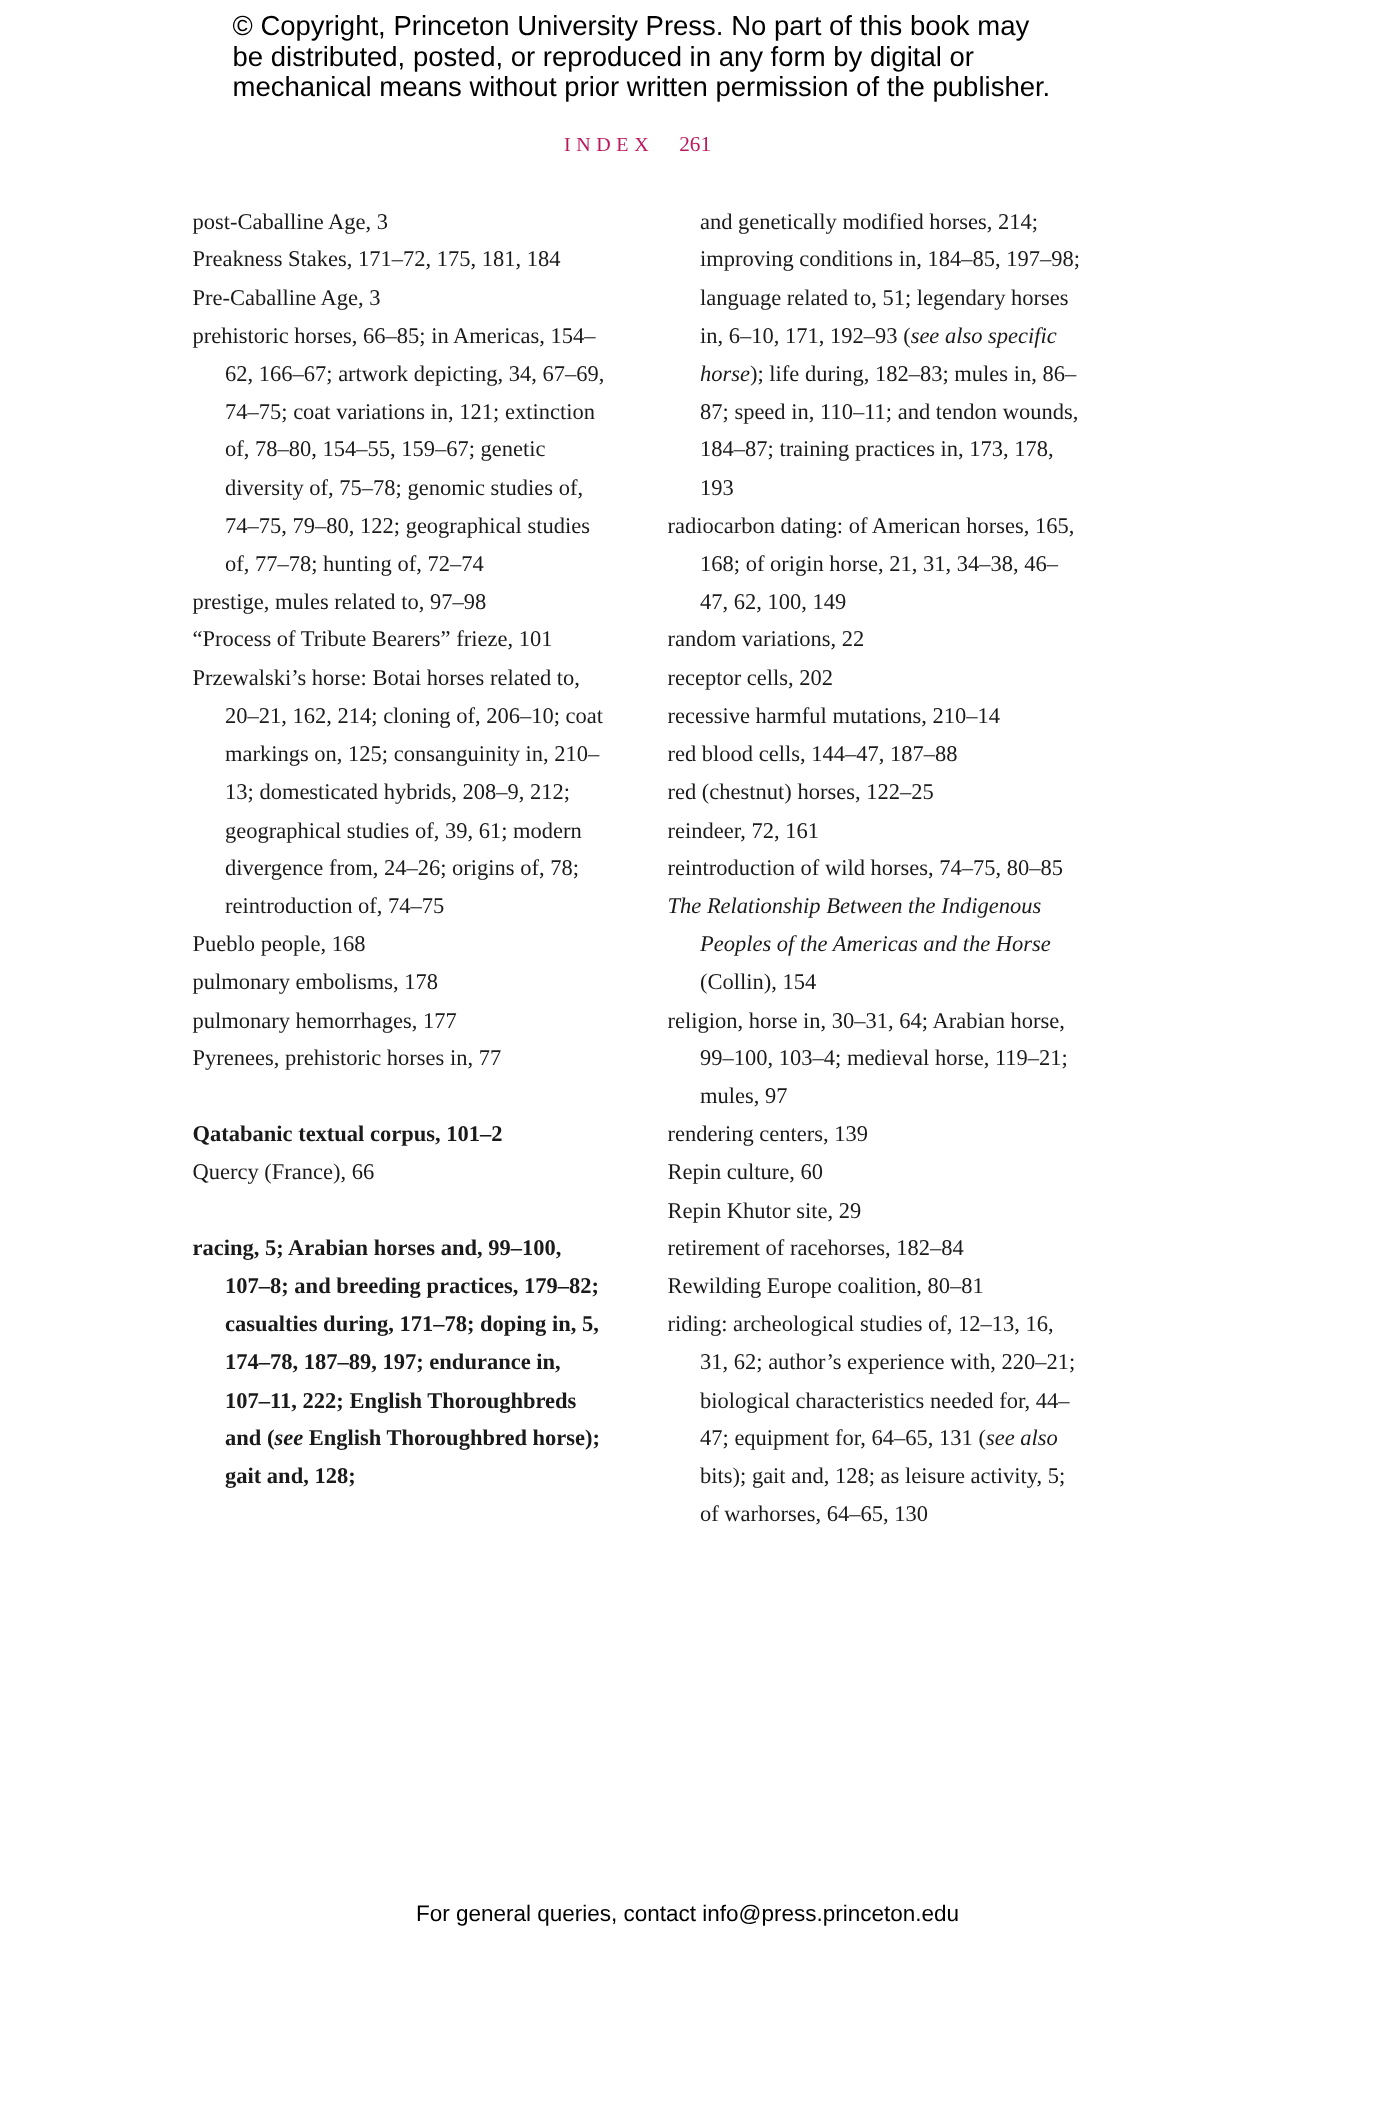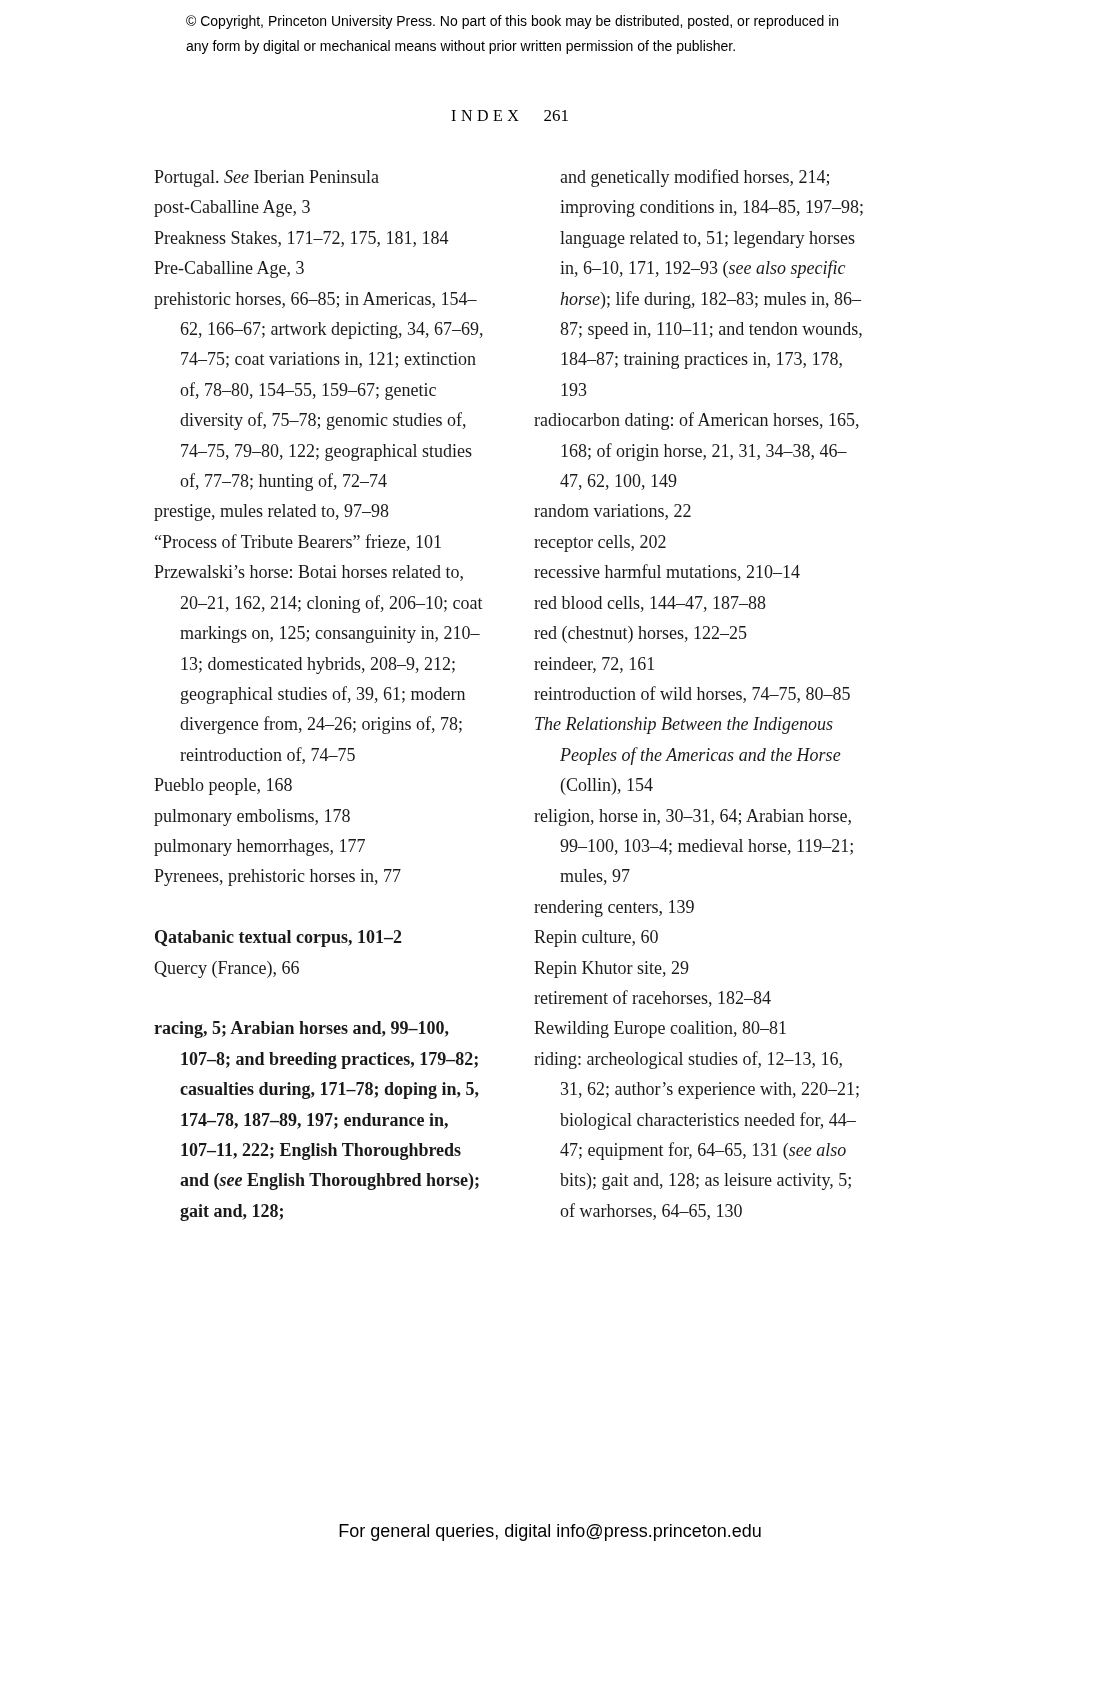--- a/index.html
+++ b/index.html
@@ -11,31 +11,31 @@
     font-family: "Liberation Serif", serif;
     color: #111111;
     overflow: hidden;
   }
   .copyright {
     position: absolute;
     top: 9px;
     left: 186px;
     width: 662px;
     font-family: "Liberation Sans", sans-serif;
-    font-size: 14px;
+    font-size: 22px;
     line-height: 24.5px;
     color: #000000;
   }
   .running-head {
     position: absolute;
     top: 106px;
     left: 154px;
     width: 712px;
     text-align: center;
-    color: #000000;
+    color: #be185d;
   }
   .index-label {
     font-size: 16px;
     letter-spacing: 4.5px;
     font-variant: small-caps;
   }
   .page-number {
     font-size: 17px;
     margin-left: 16px;
   }
@@ -83,21 +83,20 @@
 
   <div class="copyright">© Copyright, Princeton University Press. No part of this book may be distributed, posted, or reproduced in any form by digital or mechanical means without prior written permission of the publisher.</div>
 
   <div class="running-head">
     <span class="index-label">INDEX</span>
     <span class="page-number">261</span>
   </div>
 
   <div class="columns">
     <div class="col">
-        <div class="entry">Portugal. <i>See</i> Iberian Peninsula</div>
         <div class="entry">post-Caballine Age, 3</div>
         <div class="entry">Preakness Stakes, 171–72, 175, 181, 184</div>
         <div class="entry">Pre-Caballine Age, 3</div>
         <div class="entry">prehistoric horses, 66–85; in Americas, 154–62, 166–67; artwork depicting, 34, 67–69, 74–75; coat variations in, 121; extinction of, 78–80, 154–55, 159–67; genetic diversity of, 75–78; genomic studies of, 74–75, 79–80, 122; geographical studies of, 77–78; hunting of, 72–74</div>
         <div class="entry">prestige, mules related to, 97–98</div>
         <div class="entry">“Process of Tribute Bearers” frieze, 101</div>
         <div class="entry">Przewalski’s horse: Botai horses related to, 20–21, 162, 214; cloning of, 206–10; coat markings on, 125; consanguinity in, 210–13; domesticated hybrids, 208–9, 212; geographical studies of, 39, 61; modern divergence from, 24–26; origins of, 78; reintroduction of, 74–75</div>
         <div class="entry">Pueblo people, 168</div>
         <div class="entry">pulmonary embolisms, 178</div>
         <div class="entry">pulmonary hemorrhages, 177</div>
@@ -120,15 +119,15 @@
         <div class="entry">religion, horse in, 30–31, 64; Arabian horse, 99–100, 103–4; medieval horse, 119–21; mules, 97</div>
         <div class="entry">rendering centers, 139</div>
         <div class="entry">Repin culture, 60</div>
         <div class="entry">Repin Khutor site, 29</div>
         <div class="entry">retirement of racehorses, 182–84</div>
         <div class="entry">Rewilding Europe coalition, 80–81</div>
         <div class="entry">riding: archeological studies of, 12–13, 16, 31, 62; author’s experience with, 220–21; biological characteristics needed for, 44–47; equipment for, 64–65, 131 (<i>see also</i> bits); gait and, 128; as leisure activity, 5; of warhorses, 64–65, 130</div>
       </div>
   </div>
 
-  <div class="footer">For general queries, digital info@press.princeton.edu</div>
+  <div class="footer">For general queries, contact info@press.princeton.edu</div>
 
 </div>
 
 </body></html>

